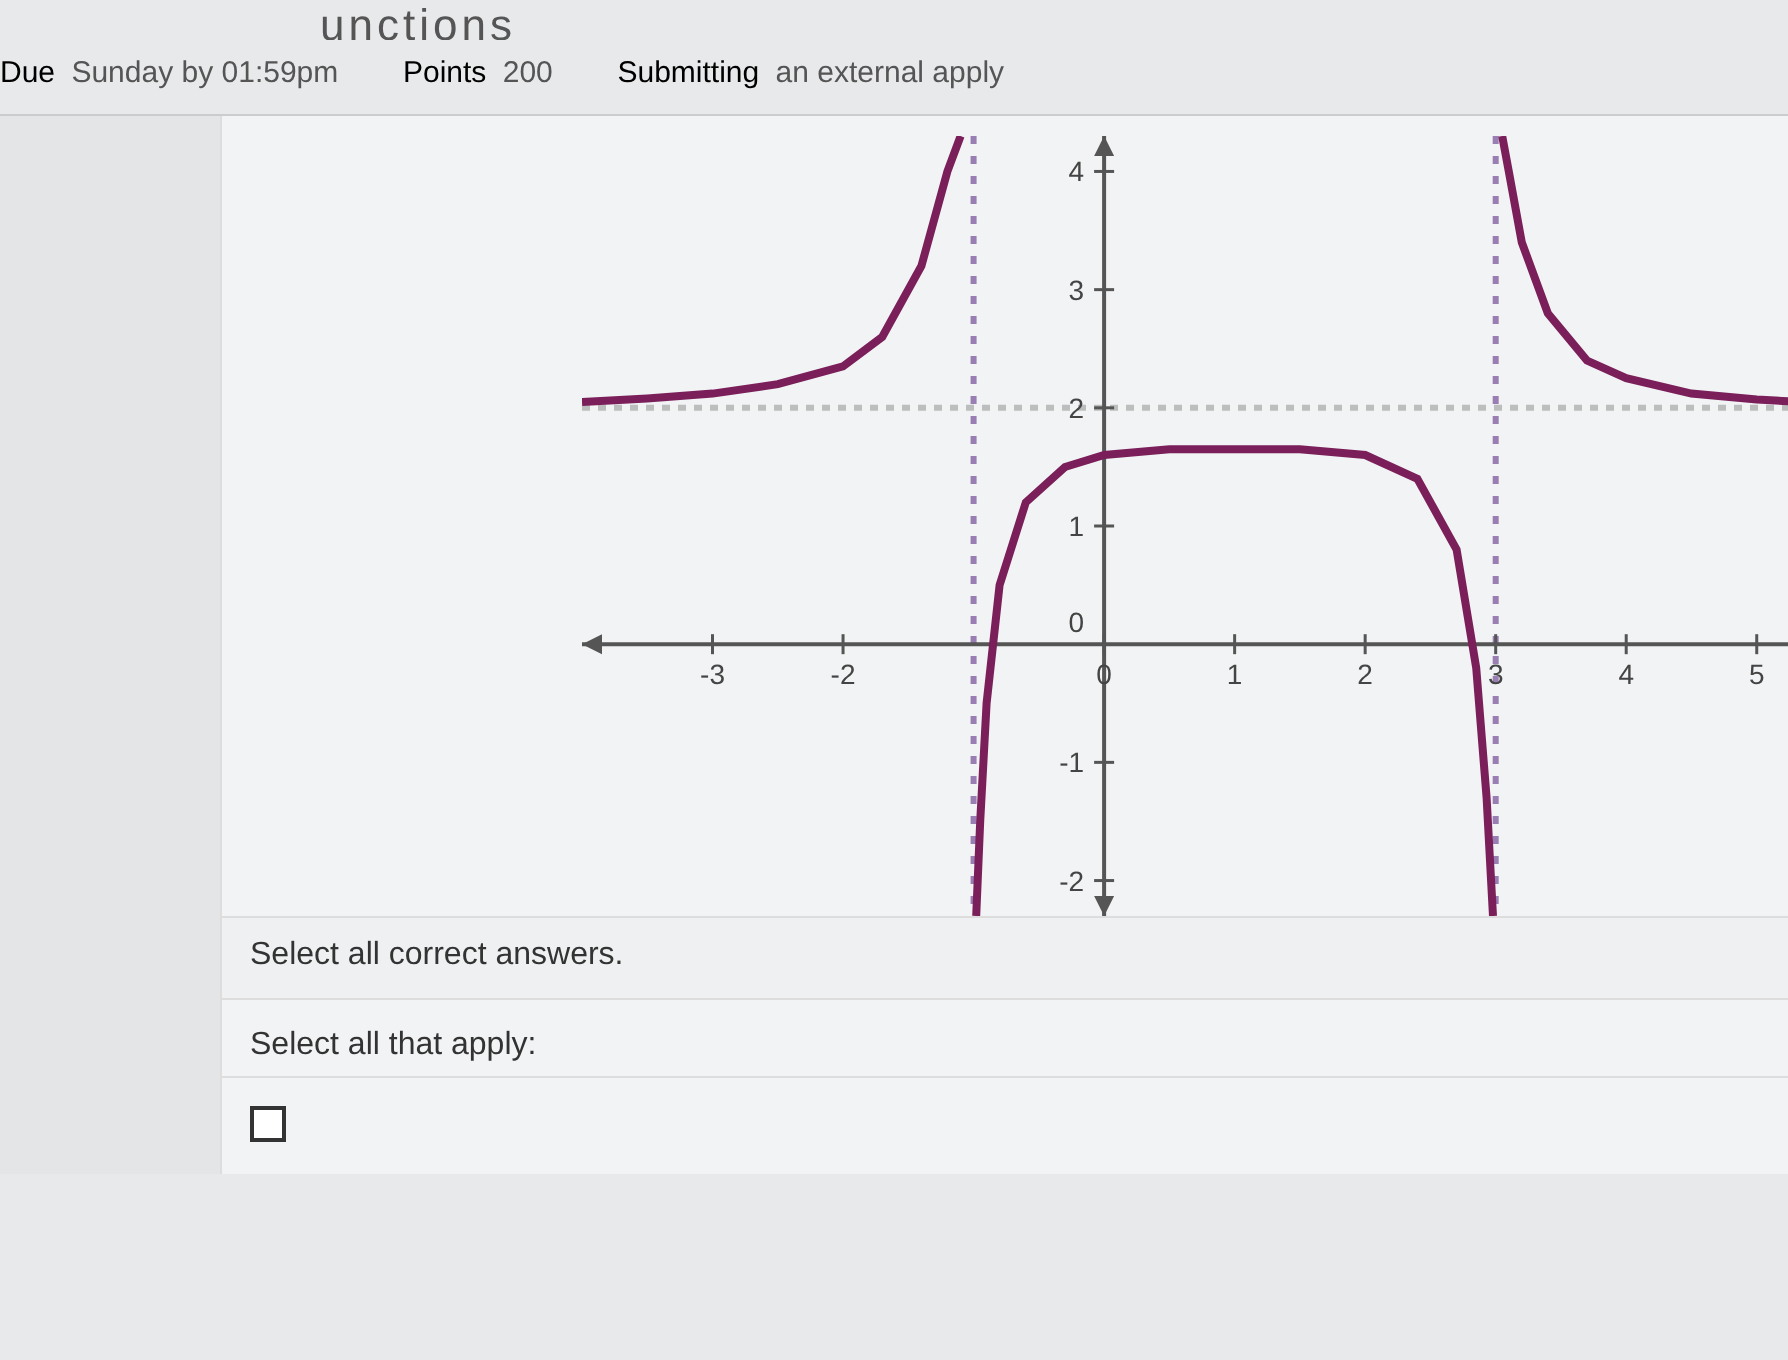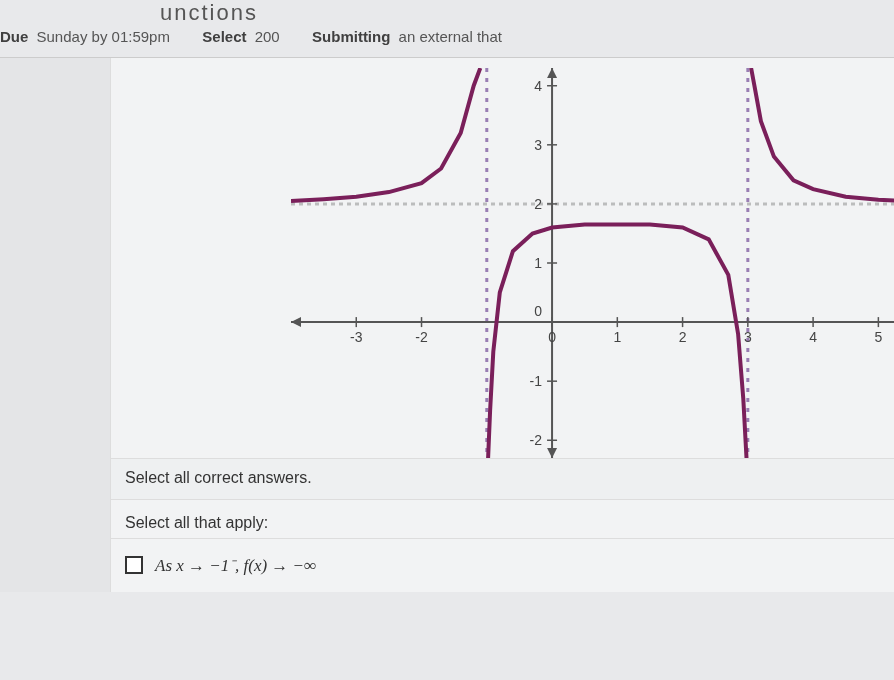--- a/index.html
+++ b/index.html
@@ -18,21 +18,21 @@
       color: #555;
       height: 20px;
       overflow: hidden;
     }
     .meta-row {
       padding: 8px 10px 12px 0;
       font-size: 15px;
       color: #555;
       border-bottom: 1px solid #ccc;
     }
-    .meta-row b { color: #404040; font-weight: 700; margin-right: 4px; }
+    .meta-row b { color: #000000; font-weight: 400; margin-right: 4px; }
     .meta-row span.sp { display: inline-block; width: 24px; }
     .content {
       display: flex;
     }
     .left-pad {
       width: 110px;
       min-width: 110px;
       background: #e4e5e7;
     }
     .main {
@@ -85,25 +85,25 @@
   </style>
 </head>
 <body>
 
 <div class="header-cut">unctions</div>
 
 <div class="meta-row">
   <b>Due</b>
   <span>Sunday by 01:59pm</span>
   <span class="sp"></span>
-  <b>Select</b>
+  <b>Points</b>
   <span>200</span>
   <span class="sp"></span>
   <b>Submitting</b>
-  <span>an external that</span>
+  <span>an external apply</span>
 </div>
 
 <div class="content">
   <div class="left-pad"></div>
   <div class="main">
 
     <div class="chart-wrap">
       <svg id="chart-svg" width="620" height="390">
           <line x1="0" y1="135.9090909090909" x2="620" y2="135.9090909090909" class="grid-dash"></line>
           <line x1="195.78947368421052" y1="0" x2="195.78947368421052" y2="390" class="asym-dash"></line>
@@ -147,17 +147,16 @@
           <path d="M197.1 390.0 L199.1 342.7 L202.3 283.6 L208.8 224.5 L221.9 183.2 L241.5 165.5 L261.1 159.5 L293.7 156.6 L326.3 156.6 L358.9 156.6 L391.6 159.5 L417.7 171.4 L437.3 206.8 L447.1 265.9 L452.3 330.9 L455.5 390.0 " class="curve"></path>
           <path d="M460.1 0.0 L463.4 17.7 L469.9 53.2 L482.9 88.6 L502.5 112.3 L522.1 121.1 L554.7 128.8 L587.4 131.8 L620.0 133.5 " class="curve"></path>
         </svg>
     </div>
 
     <div class="instruction">Select all correct answers.</div>
     <div class="prompt">Select all that apply:</div>
 
     <div class="answer">
       <span class="checkbox"></span>
-      <span class="math">As x → −1⁻, f(x) → −∞</span>
     </div>
 
   </div>
 </div>
 
 </body></html>

